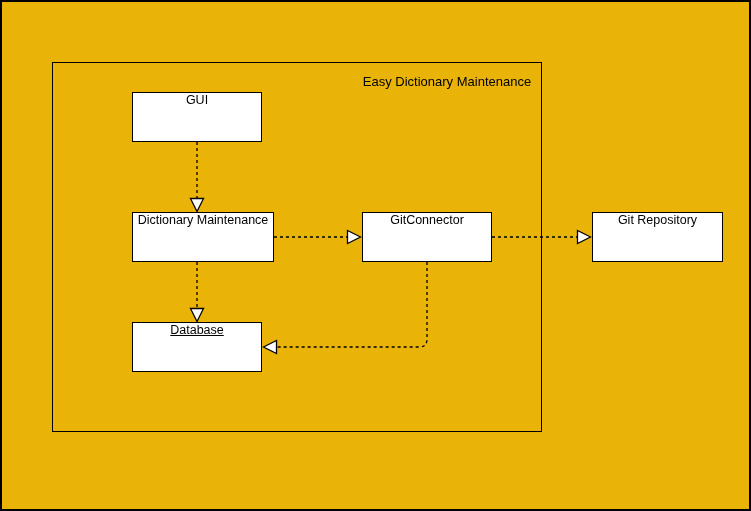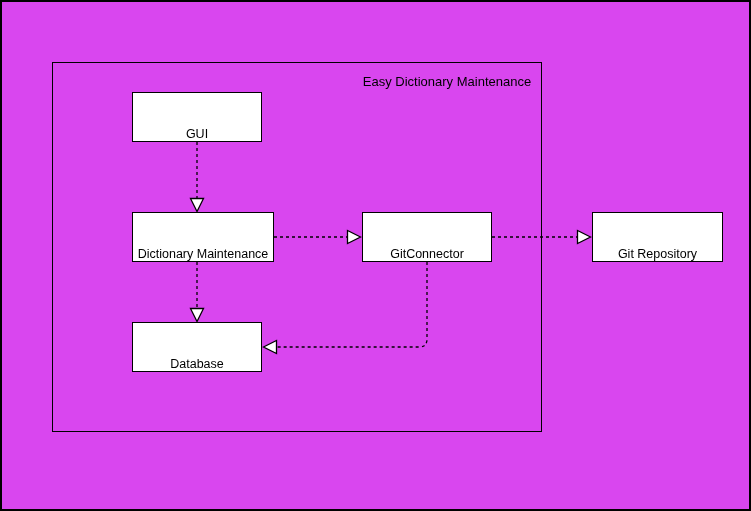--- a/index.html
+++ b/index.html
@@ -2,21 +2,21 @@
 <html><head>
 <meta charset="utf-8">
 <style>
   html, body { margin: 0; padding: 0; background: #ffffff; }
   #page {
     position: relative;
     width: 751px;
     height: 511px;
     box-sizing: border-box;
     border: 2px solid #000000;
-    background: #d946ef;
+    background: #eab308;
     font-family: "Liberation Sans", sans-serif;
     color: #000000;
     overflow: hidden;
   }
   #edges {
     position: absolute;
     left: 0; top: 0;
     width: 751px; height: 511px;
     pointer-events: none;
   }
@@ -36,31 +36,31 @@
     font-size: 13px;
     line-height: 15px;
     color: #000000;
   }
   .node {
     position: absolute;
     box-sizing: border-box;
     border: 1.3px solid #000000;
     background: #ffffff;
     display: flex;
-    align-items: flex-end;
+    align-items: flex-start;
     justify-content: center;
     font-size: 12.5px;
     white-space: nowrap;
     color: #000000;
   }
   .node-gui            { left: 130px; top: 90px;  width: 130px; height: 50px; }
   .node-dict-maint     { left: 130px; top: 210px; width: 142px; height: 50px; }
   .node-git-connector  { left: 360px; top: 210px; width: 130px; height: 50px; }
   .node-git-repository { left: 590px; top: 210px; width: 131px; height: 50px; }
-  .node-database       { left: 130px; top: 320px; width: 130px; height: 50px; }
+  .node-database       { left: 130px; top: 320px; width: 130px; height: 50px; text-decoration: underline; }
   .edge-line {
     fill: none;
     stroke: #000000;
     stroke-width: 1.3;
     stroke-dasharray: 3 3;
   }
   .edge-head {
     fill: #ffffff;
     stroke: #000000;
     stroke-width: 1.3;

